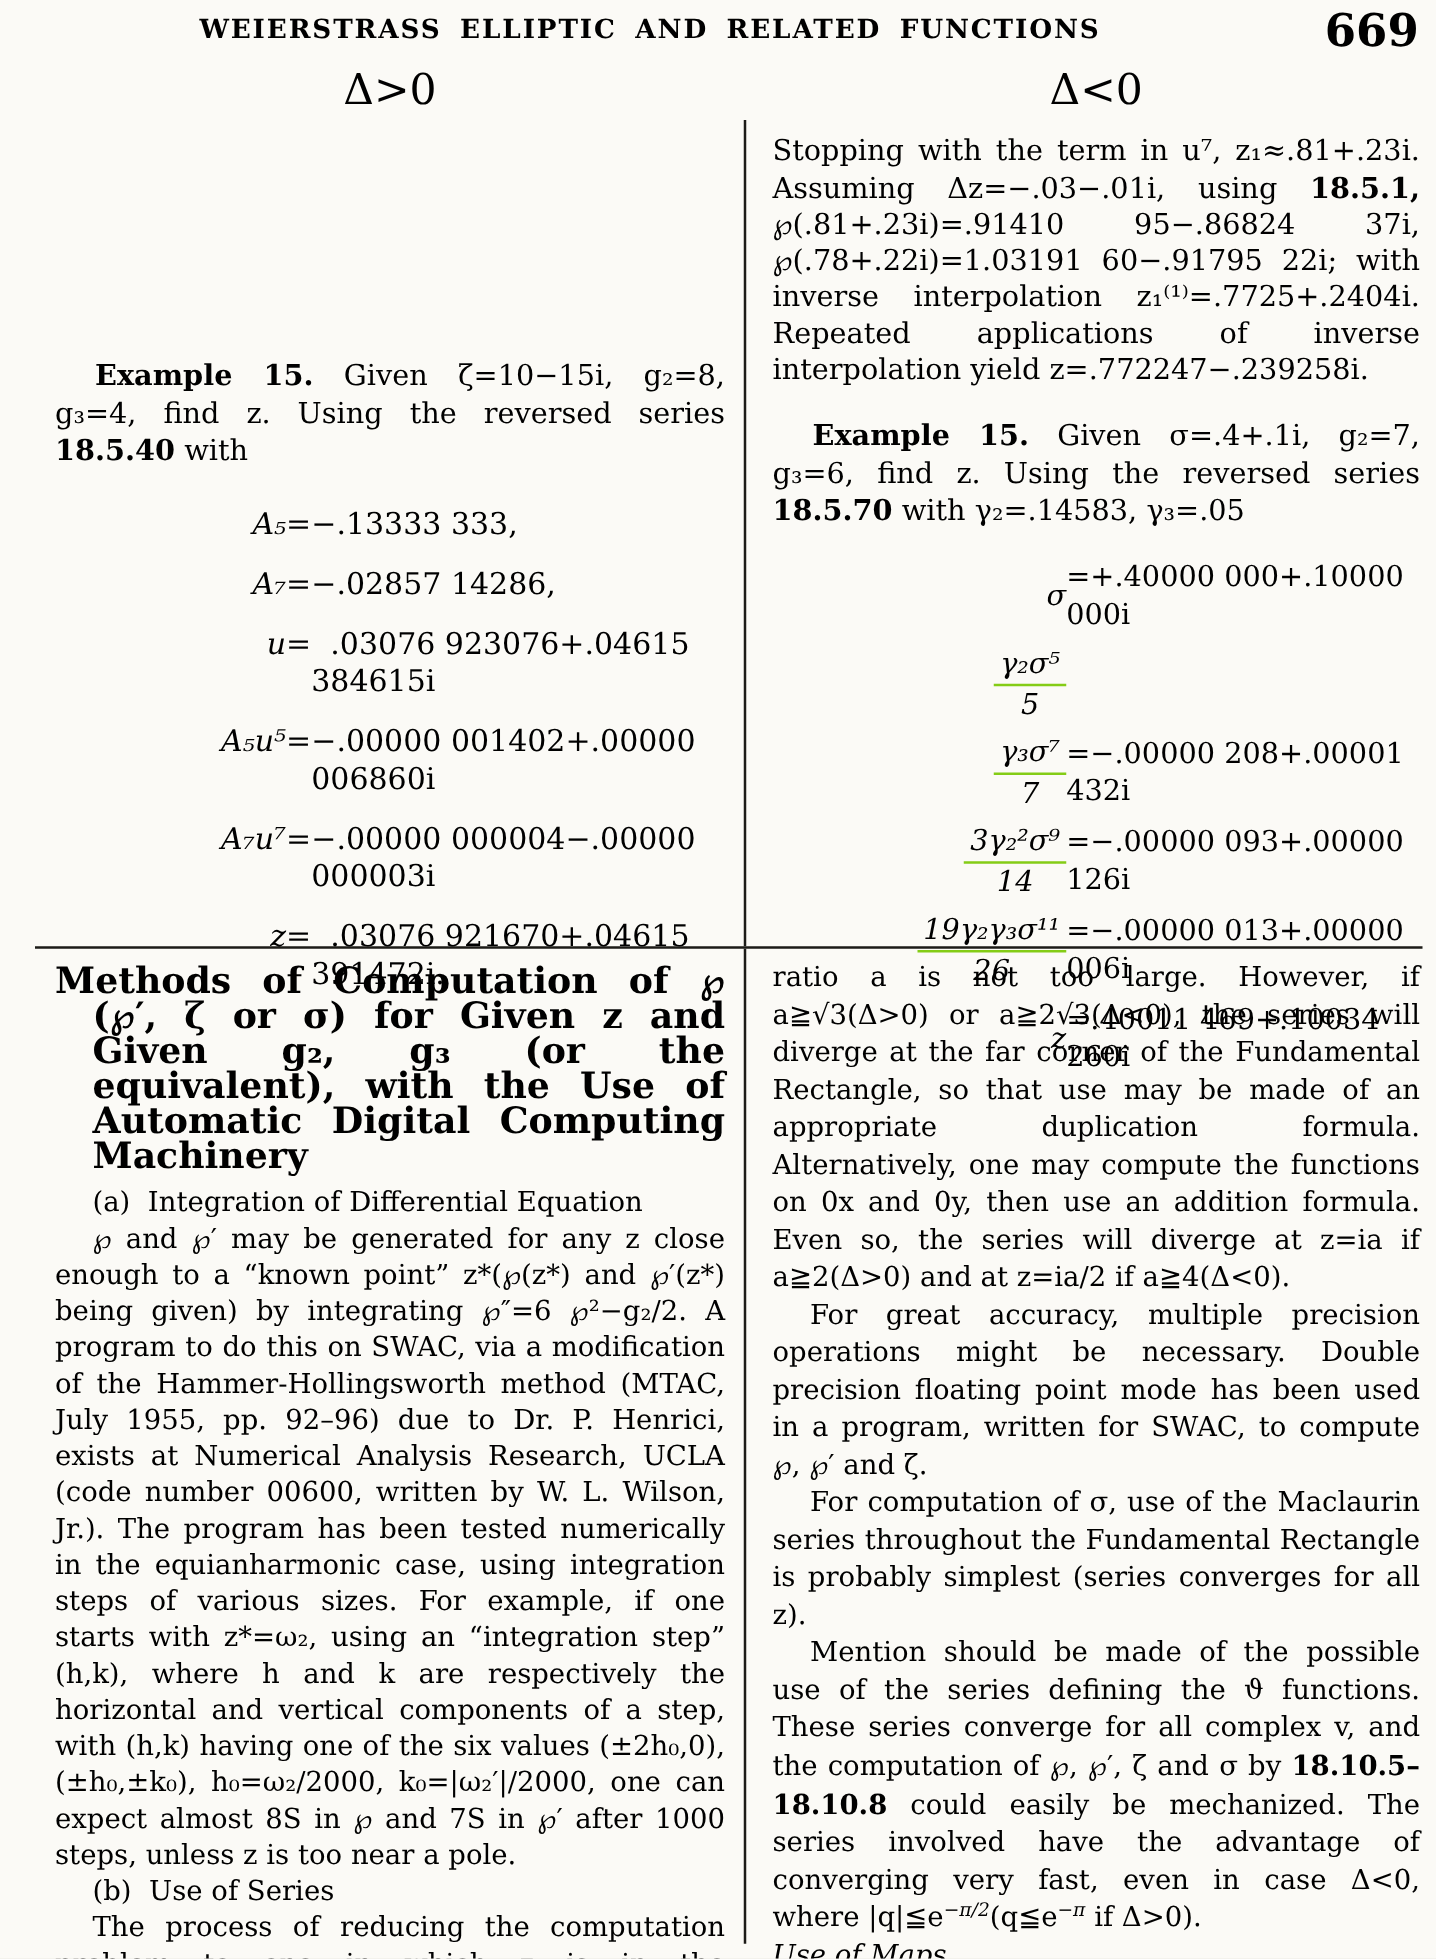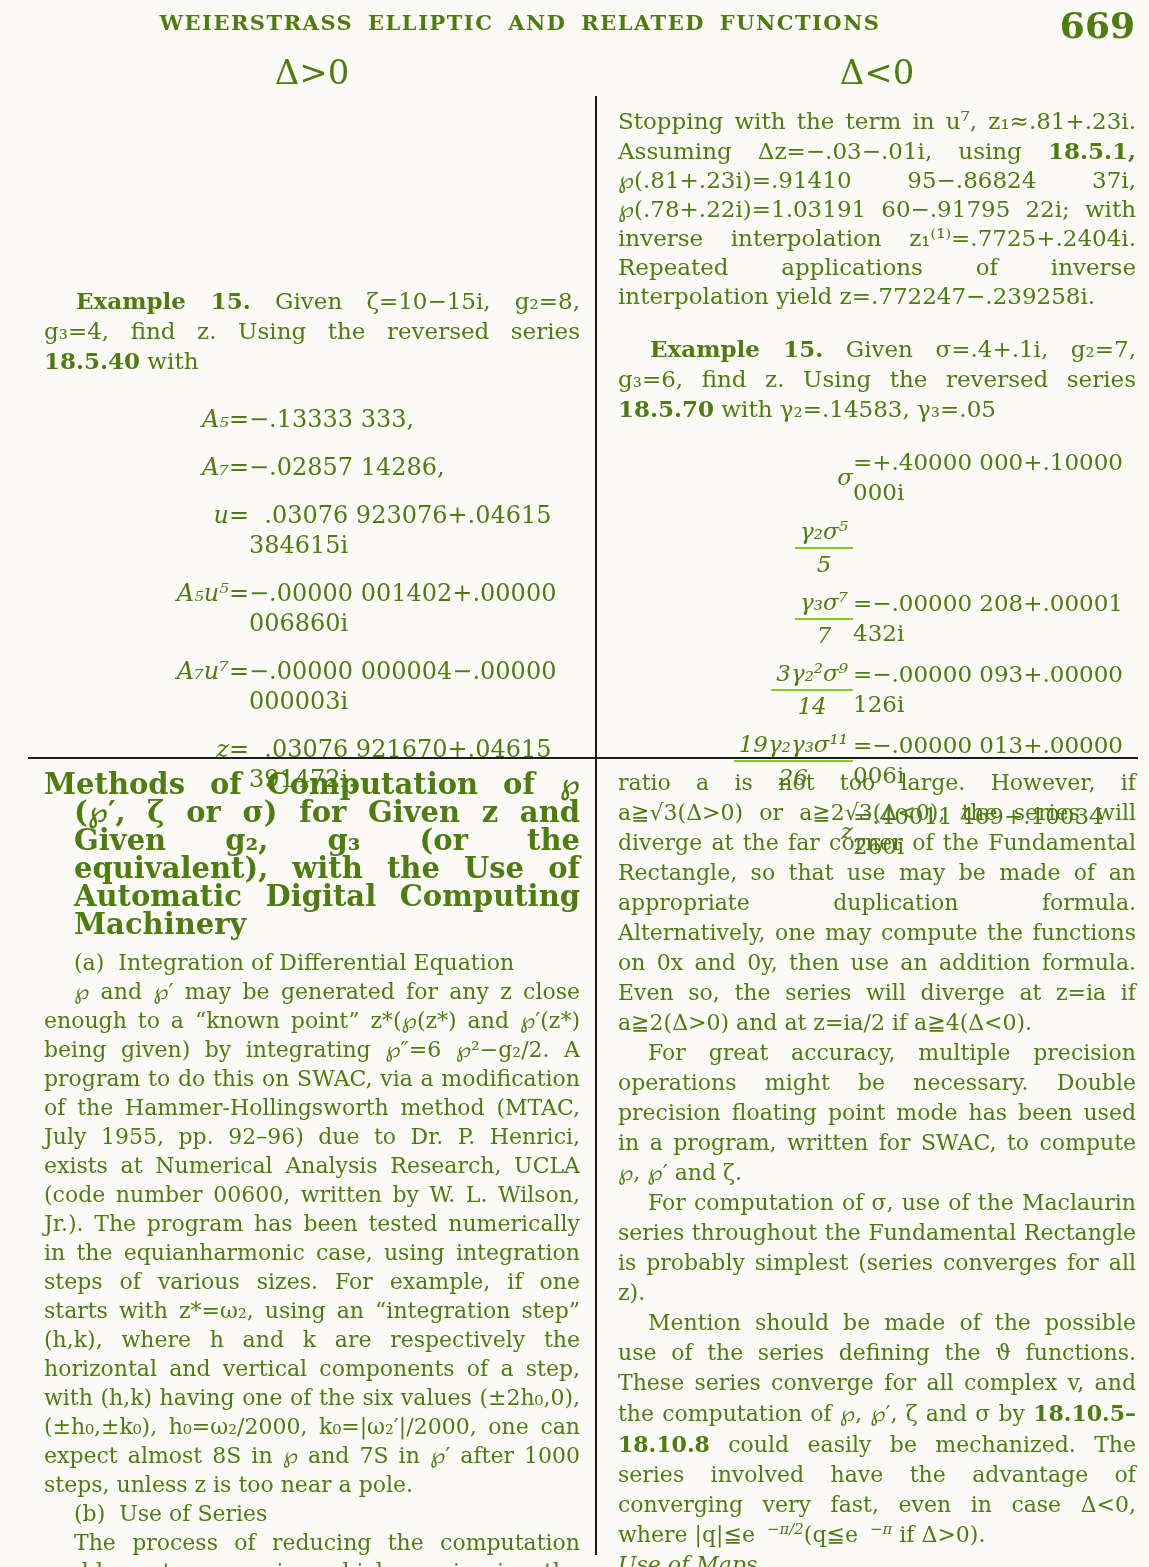--- a/index.html
+++ b/index.html
@@ -1,18 +1,18 @@
 <!DOCTYPE html>
 <html><head>
 <meta charset="utf-8">
 <style>
   html,body{margin:0;padding:0;background:#e8e6e1;}
   .page{
     position:relative;width:1149px;height:1567px;margin:0 auto;
-    background:#fbfaf6;color:#4d7c0f;overflow:hidden;
+    background:#fbfaf6;color:#000000;overflow:hidden;
     font-family:"DejaVu Serif","DejaVu Sans",serif;
   }
   
   .running-head{
     position:absolute;top:10px;left:0;width:1040px;text-align:center;
     font-size:21px;font-weight:700;letter-spacing:1.5px;word-spacing:6px;
   }
   .page-num{
     position:absolute;top:4px;right:14px;font-size:36px;font-weight:700;
   }
@@ -52,21 +52,21 @@
   .bottom-left{position:absolute;left:44px;top:770px;width:536px;font-size:22px;line-height:29px;text-align:justify;}
   .bottom-right{position:absolute;left:618px;top:768px;width:518px;font-size:22px;line-height:30px;text-align:justify;}
   .methods-heading{
     font-weight:700;font-size:29px;line-height:28px;
     padding-left:30px;text-indent:-30px;margin:0 0 10px 0;
   }
   .subhead{white-space:pre-wrap;text-indent:30px;margin:4px 0 4px 0;}
   p.body-text{margin:0;}
   p.ind{text-indent:30px;}
   .maps-heading{font-style:italic;margin:12px 0 2px 0;text-align:left;}
-  sup.e-sup{font-size:0.68em;vertical-align:super;line-height:0;font-style:italic;margin-left:12px;}
+  sup.e-sup{font-size:0.68em;vertical-align:super;line-height:0;font-style:italic;}
 </style>
 </head>
 <body>
 
 <div class="page">
 
   <div class="running-head">WEIERSTRASS ELLIPTIC AND RELATED FUNCTIONS</div>
   <div class="page-num">669</div>
 
   <div class="v-rule-top"></div>

